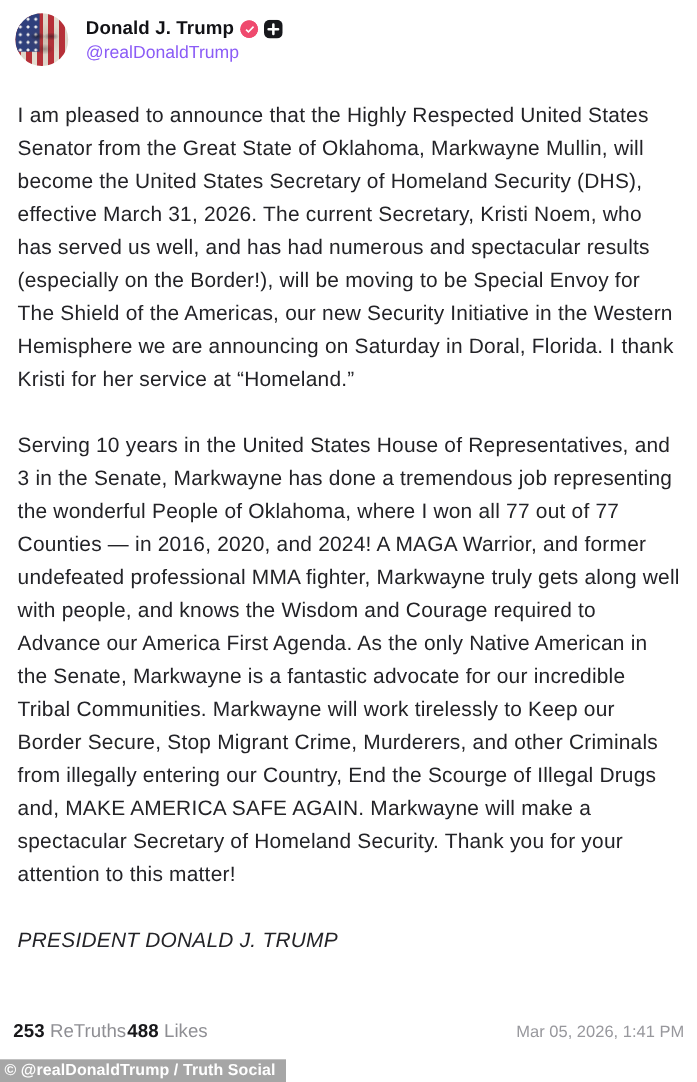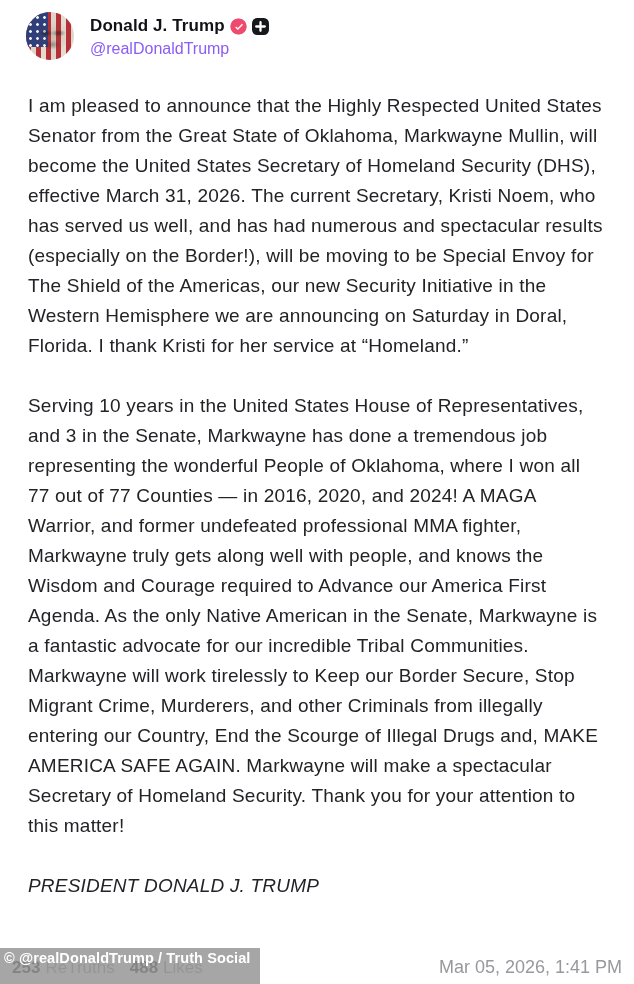--- a/index.html
+++ b/index.html
@@ -11,21 +11,21 @@
     width: 634px;
     height: 984px;
     background: #ffffff;
     overflow: hidden;
   }
 
   
   .header {
     display: flex;
     align-items: flex-start;
-    padding: 12px 12px 0 26px;
+    padding: 12px 12px 0 14px;
   }
   .avatar {
     width: 48px;
     height: 48px;
     border-radius: 50%;
     flex: 0 0 48px;
     position: relative;
     overflow: hidden;
     background: repeating-linear-gradient(90deg,
       #b63038 0 5px, #ddd5c9 5px 10px, #b63038 10px 15px, #e3dccf 15px 20px);
@@ -71,57 +71,57 @@
   .handle {
     margin-top: 4px;
     font-size: 16px;
     color: #8b5cf6;
     cursor: pointer;
   }
 
   
   .post-body {
     margin-top: 31px;
-    padding: 0 28px;
+    padding: 0 16px;
   }
   .post-body p {
     font-size: 19px;
     line-height: 30px;
     letter-spacing: 0.2px;
     color: #232327;
     max-width: 606px;
     margin-bottom: 30px;
   }
   .post-body p.signature { margin-bottom: 0; font-style: italic; }
 
   
   .stats-row {
     display: flex;
     align-items: baseline;
     justify-content: space-between;
     padding: 0 12px;
     margin-top: 13px;
   }
-  .stats-left { display: flex; gap: 15px; align-items: flex-start; margin-top: 44px; }
+  .stats-left { display: flex; gap: 1px; align-items: flex-start; margin-top: 44px; }
   .stat { font-size: 17px; cursor: pointer; white-space: nowrap; }
   .stat b { font-weight: 700; color: #18181b; letter-spacing: 0.1px; }
   .stat .muted { color: #8e8e93; font-weight: 400; }
   .timestamp {
-    font-size: 18px;
+    font-size: 15px;
     color: #98989d;
     cursor: pointer;
     white-space: nowrap;
   }
 
   
   .watermark {
     position: absolute;
     left: 0;
     bottom: 0;
-    height: 36px;
+    height: 21px;
     line-height: 21px;
     background: rgba(150, 150, 150, 0.85);
     color: #ffffff;
     font-size: 14.5px;
     font-weight: 700;
     padding: 0 10px 0 4px;
     letter-spacing: 0.1px;
     white-space: nowrap;
   }
 </style>

